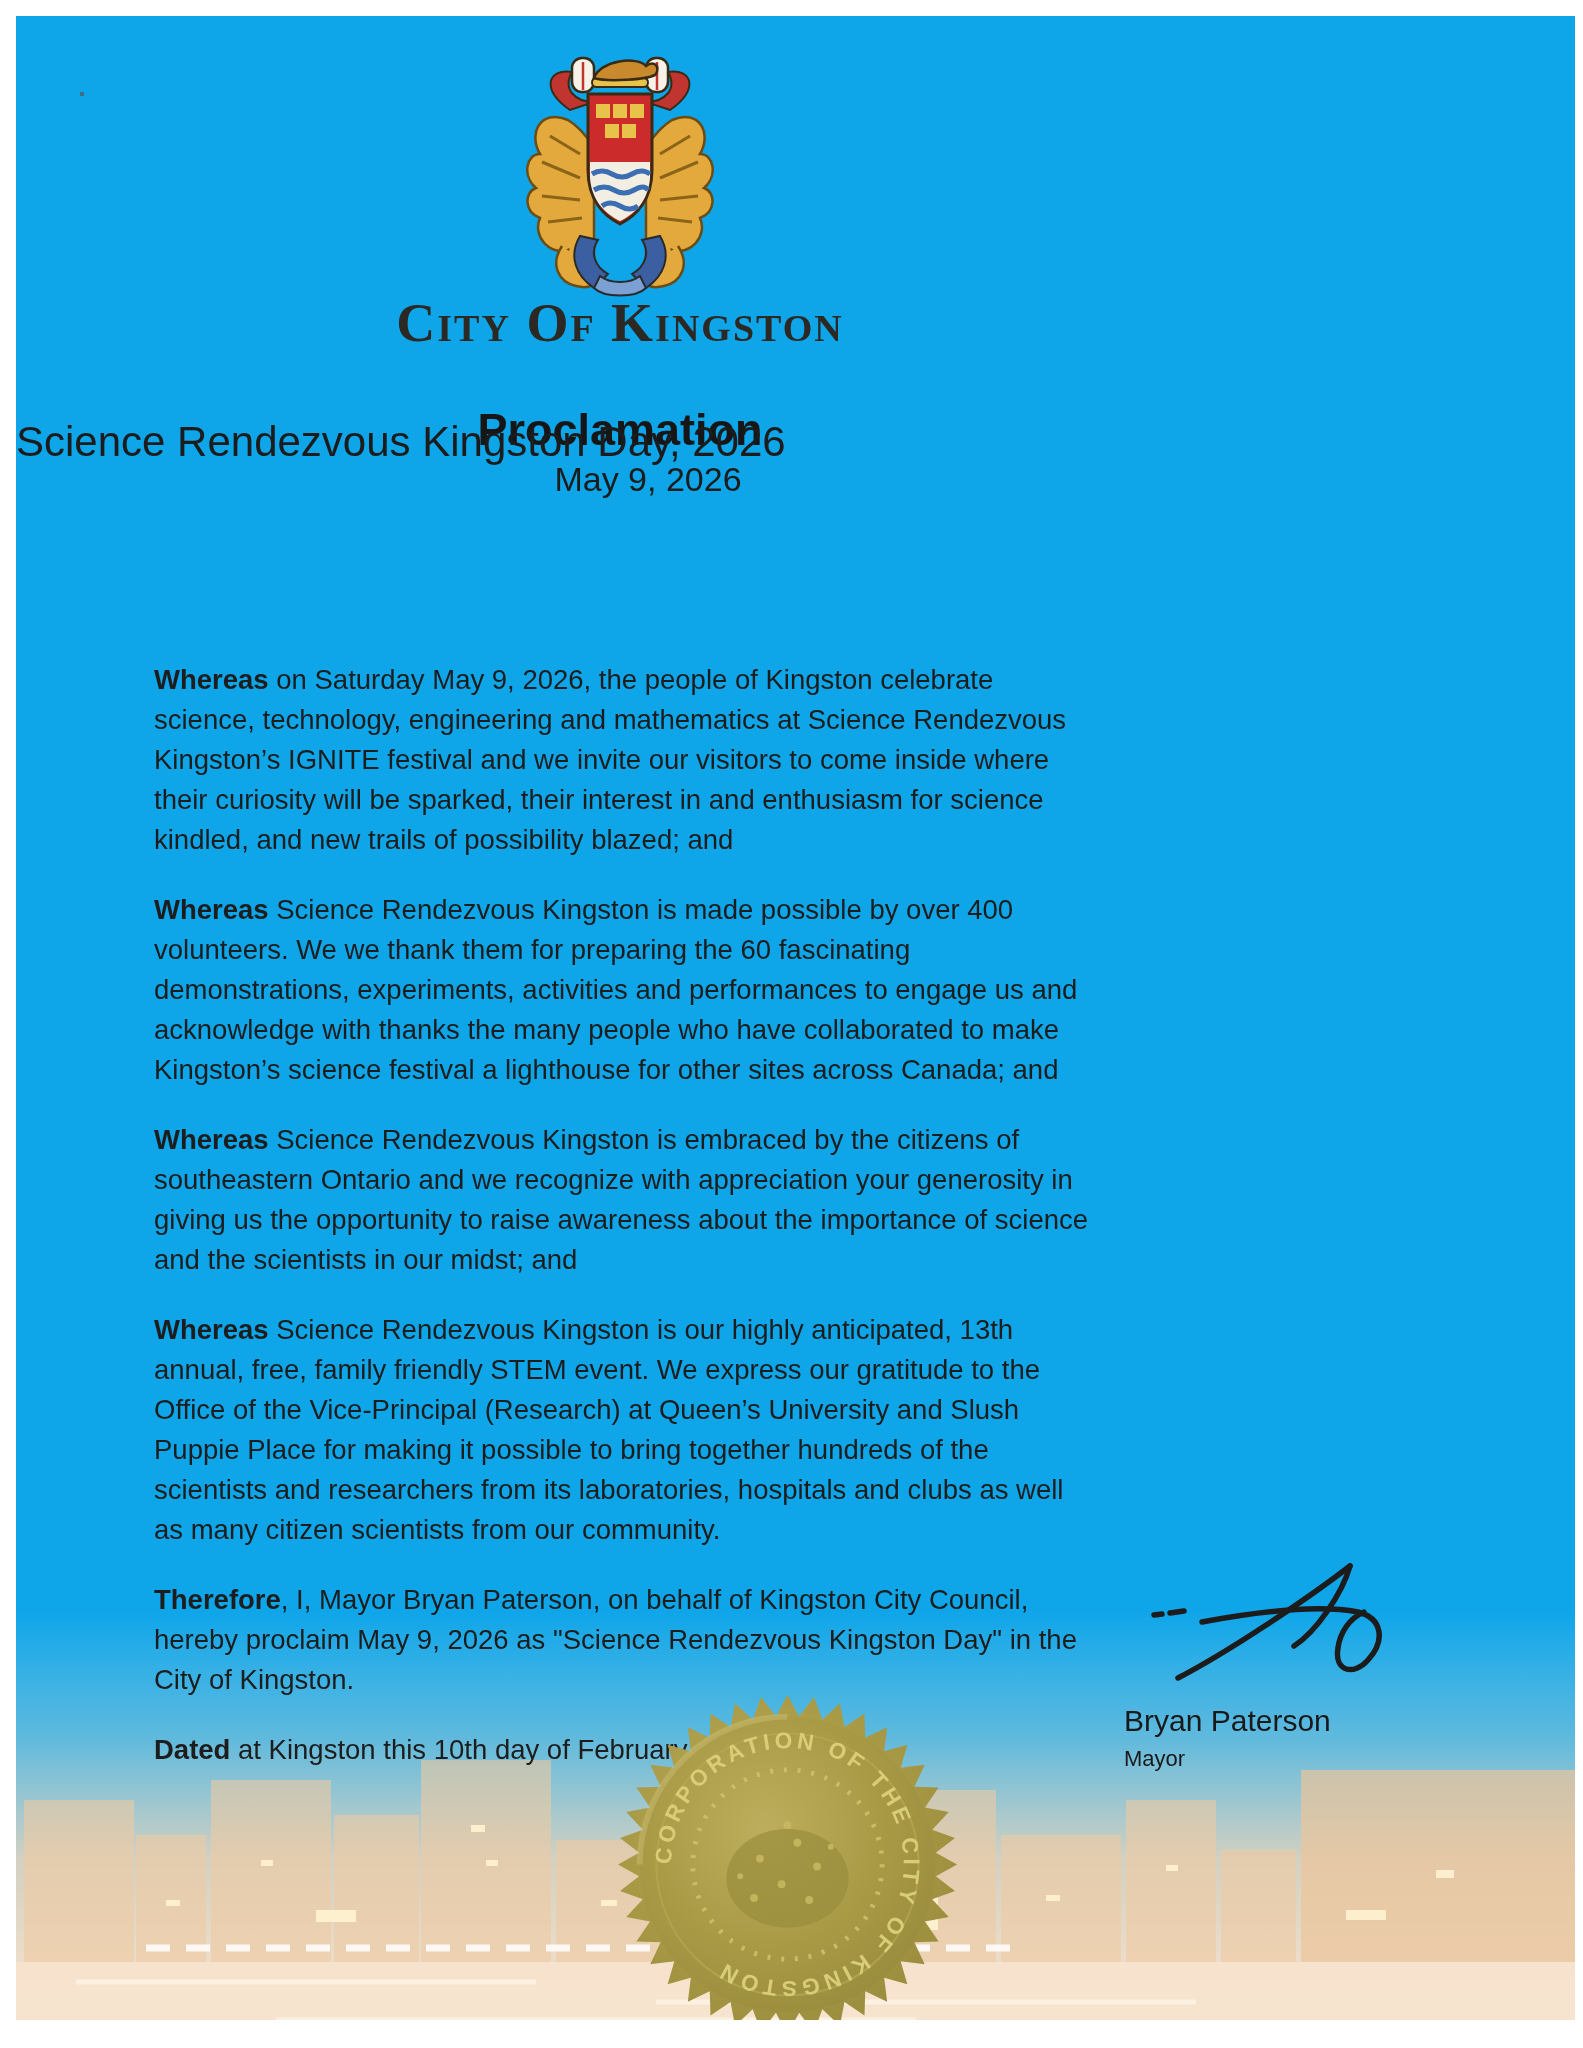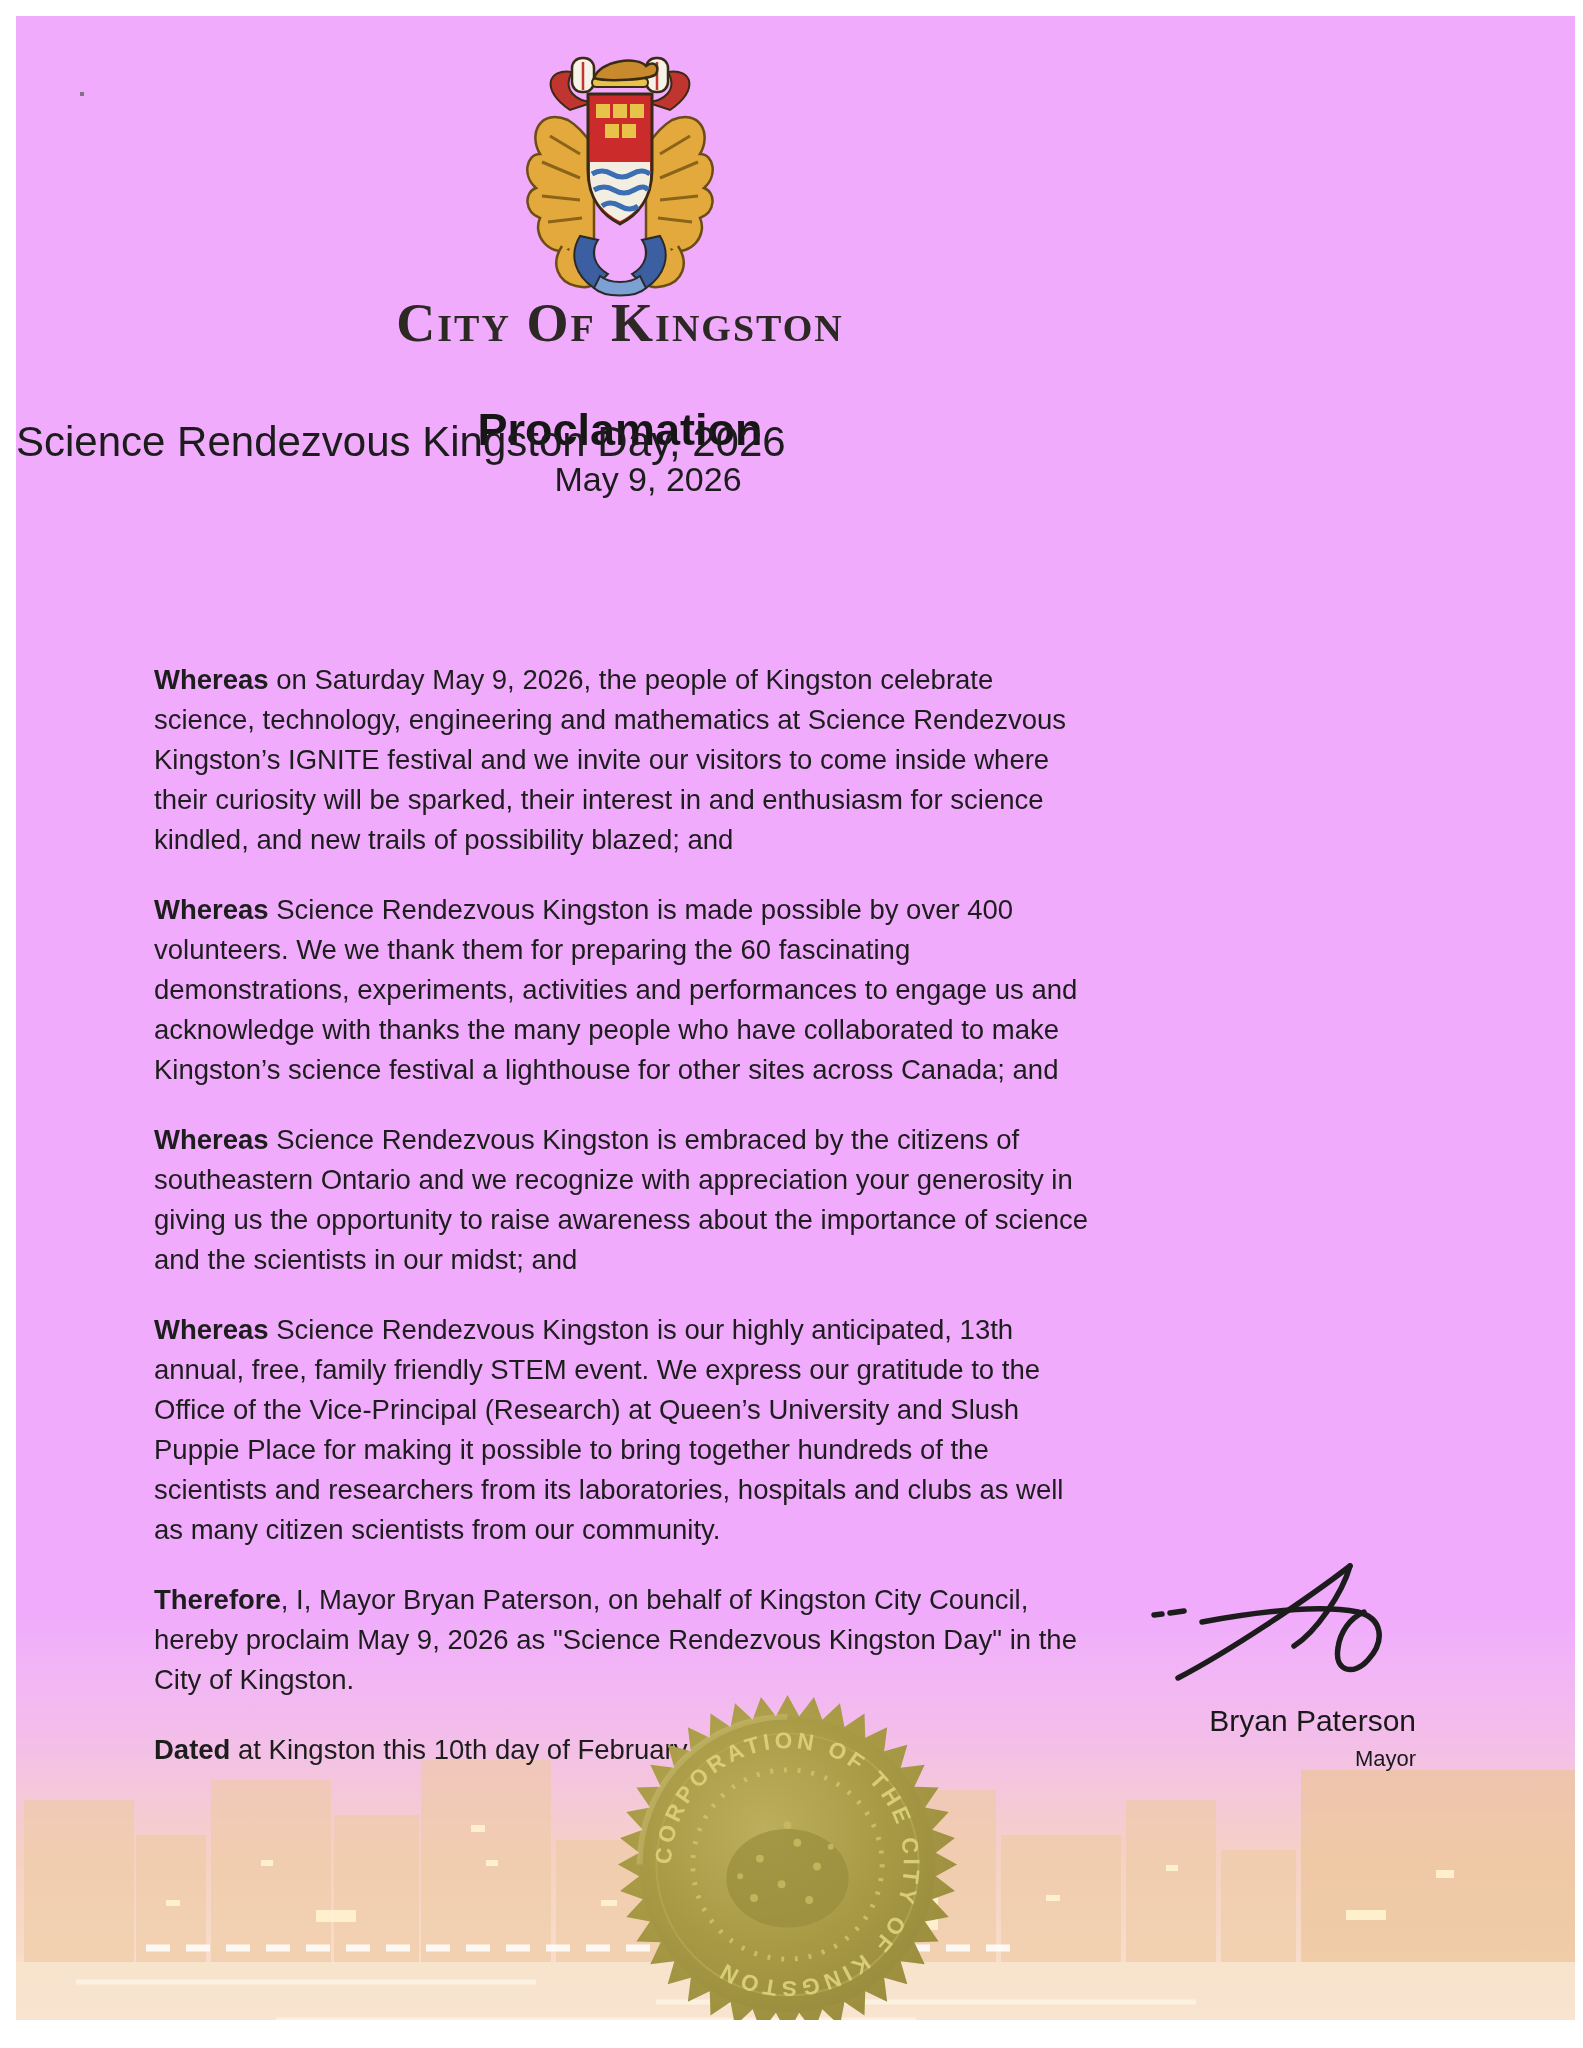--- a/index.html
+++ b/index.html
@@ -2,21 +2,21 @@
 <html><head>
 <meta charset="utf-8">
 <style>
   html,body{margin:0;padding:0;}
   body{
     width:1583px;height:2048px;position:relative;background:#ffffff;
     font-family:"Liberation Sans", sans-serif;color:#1f1f1f;overflow:hidden;
   }
   .paper{
     position:absolute;left:16px;top:16px;width:1559px;height:2004px;
-    background:#f0abfc;overflow:hidden;
+    background:#0ea5e9;overflow:hidden;
   }
   .speck{position:absolute;left:64px;top:76px;width:4px;height:4px;background:#555;opacity:.7;}
   .crest{position:absolute;left:494px;top:34px;width:220px;height:252px;}
   .org-name{
     position:absolute;left:0;top:276px;width:1208px;text-align:center;
     font-family:"Liberation Serif", serif;font-variant:small-caps;
     font-weight:600;font-size:54px;letter-spacing:2px;color:#2c2824;
   }
   .doc-title{
     position:absolute;left:0;top:346px;width:1208px;text-align:center;
@@ -30,21 +30,21 @@
     position:absolute;left:0;top:444px;width:1208px;text-align:center;
     font-size:34px;color:#1c1c1c;padding-left:28px;
   }
   .body-text{
     position:absolute;left:134px;top:644px;width:948px;
     font-size:27.5px;line-height:40px;color:#1d1d1d;
   }
   .body-text p{margin:0 0 30px 4px;}
   .lead{font-weight:bold;}
   .sig-block{
-    position:absolute;left:1108px;top:1536px;width:292px;text-align:right;
+    position:absolute;left:1108px;top:1536px;width:292px;
   }
   .sig-scrawl{width:272px;height:150px;display:block;margin-left:auto;}
   .sig-name{font-size:30px;line-height:38px;color:#191919;}
   .sig-role{font-size:22px;line-height:38px;color:#191919;}
   .skyline{position:absolute;left:0;top:1594px;width:1559px;height:430px;}
   .seal{position:absolute;left:599px;top:1676px;width:345px;height:345px;}
 </style>
 </head>
 <body>
 

